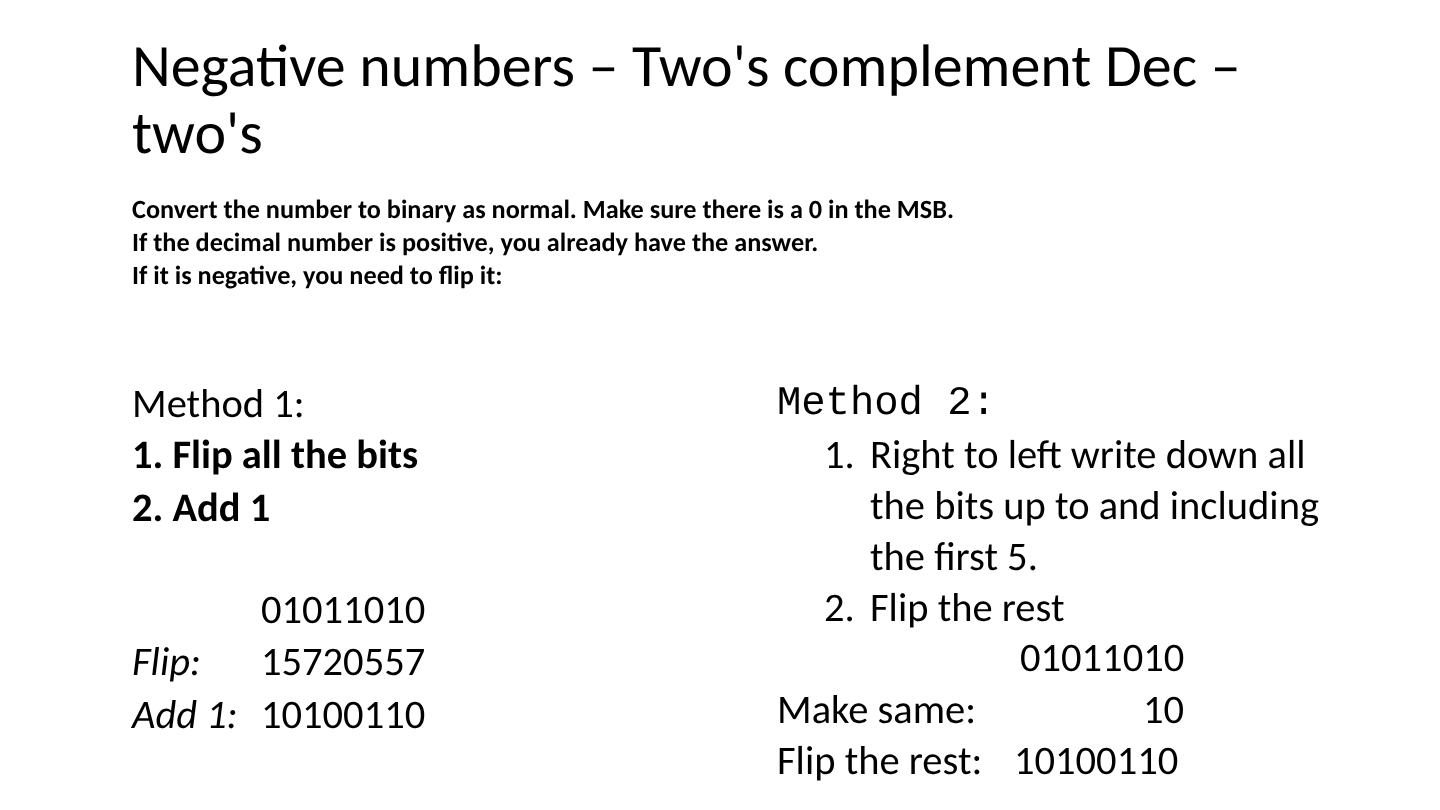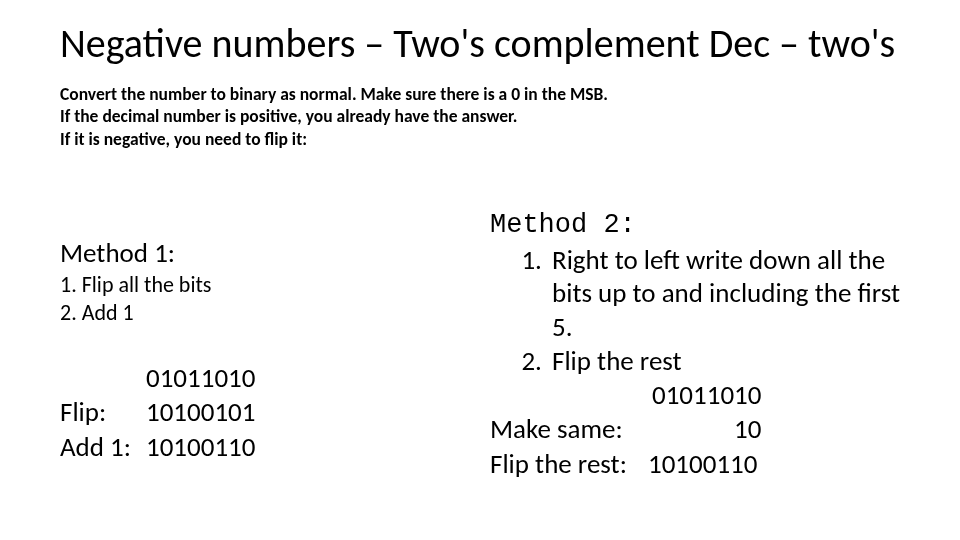--- a/index.html
+++ b/index.html
@@ -10,21 +10,21 @@
     background: #ffffff;
     font-family: "Calibri", "Segoe UI", Arial, sans-serif;
     color: #000000;
     overflow: hidden;
   }
   .slide {
     width: 960px;
     height: 540px;
     position: relative;
     box-sizing: border-box;
-    padding: 22px 60px 0 60px;
+    padding: 22px 60px 0 88px;
   }
   .title {
     font-size: 40px;
     font-weight: 400;
     line-height: 1.12;
     margin: 0 0 16px 0;
   }
   .intro {
     font-size: 17.5px;
     font-weight: 700;
@@ -32,47 +32,46 @@
     margin: 0 0 58px 0;
   }
   .cols {
     display: flex;
     width: 100%;
   }
   .col-left {
     width: 430px;
     padding-right: 20px;
     box-sizing: border-box;
-    margin-top: 28px;
   }
   .col-right {
     flex: 1;
   }
   .m-head {
     font-size: 27px;
     font-weight: 400;
     line-height: 1.28;
     margin: 0;
   }
   .m1-steps {
-    font-size: 22px;
-    font-weight: 400;
+    font-size: 27px;
+    font-weight: 700;
     line-height: 1.28;
     margin: 0 0 34px 0;
   }
   .m1-work {
     font-size: 27px;
     font-weight: 400;
     line-height: 1.28;
     margin: 0;
   }
   .m1-work .row {
     display: flex;
   }
-  .m1-work .lab { width: 86px; }
+  .m1-work .lab { width: 86px; font-style: italic; }
   .m1-work .val { }
   .m2-block { font-size: 27px; font-weight: 400; line-height: 1.25; }
   .m2-ol {
     list-style: decimal;
     margin: 0 0 0 0;
     padding: 0 0 0 58px;
   }
   .m2-ol li {
     padding-left: 4px;
     margin: 0;
@@ -109,21 +108,21 @@
         <div>1. Flip all the bits</div>
         <div>2. Add 1</div>
       </div>
       <div class="m1-work">
         <div class="row">
           <span class="lab"></span>
           <span class="val">01011010</span>
         </div>
         <div class="row">
           <span class="lab">Flip:</span>
-          <span class="val">10100101</span>
+          <span class="val">15720557</span>
         </div>
         <div class="row">
           <span class="lab">Add 1:</span>
           <span class="val">10100110</span>
         </div>
       </div>
     </div>
 
     <div class="col-right m2-block">
       <p class="m-head" style="margin:0;font-family:Liberation Mono, monospace;">Method 2:</p>

